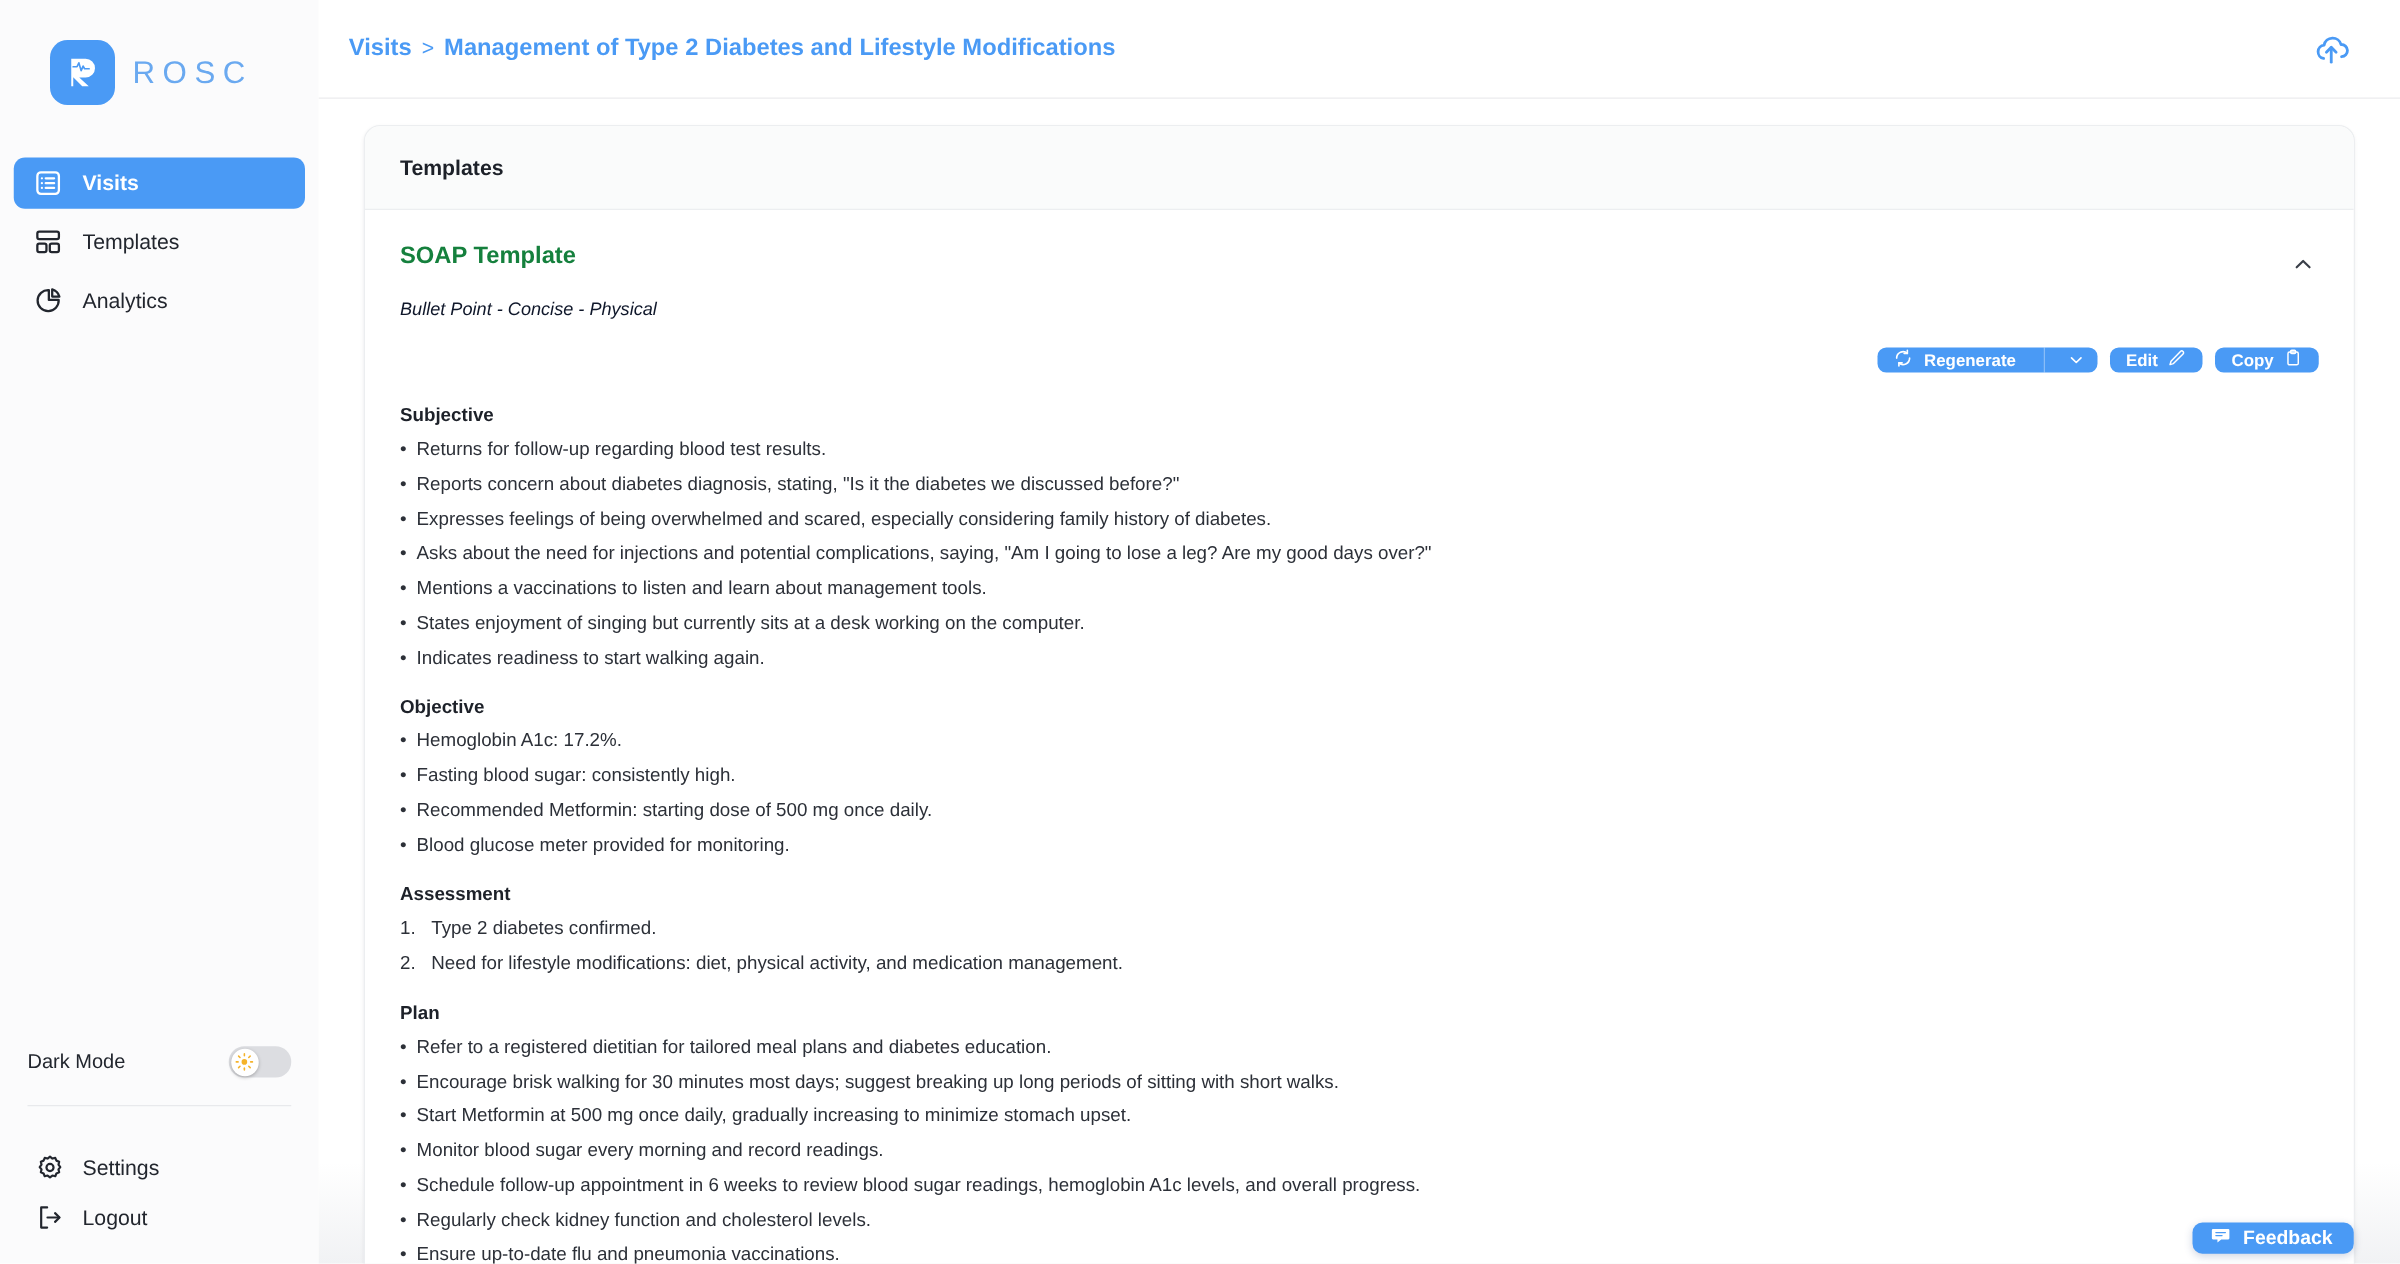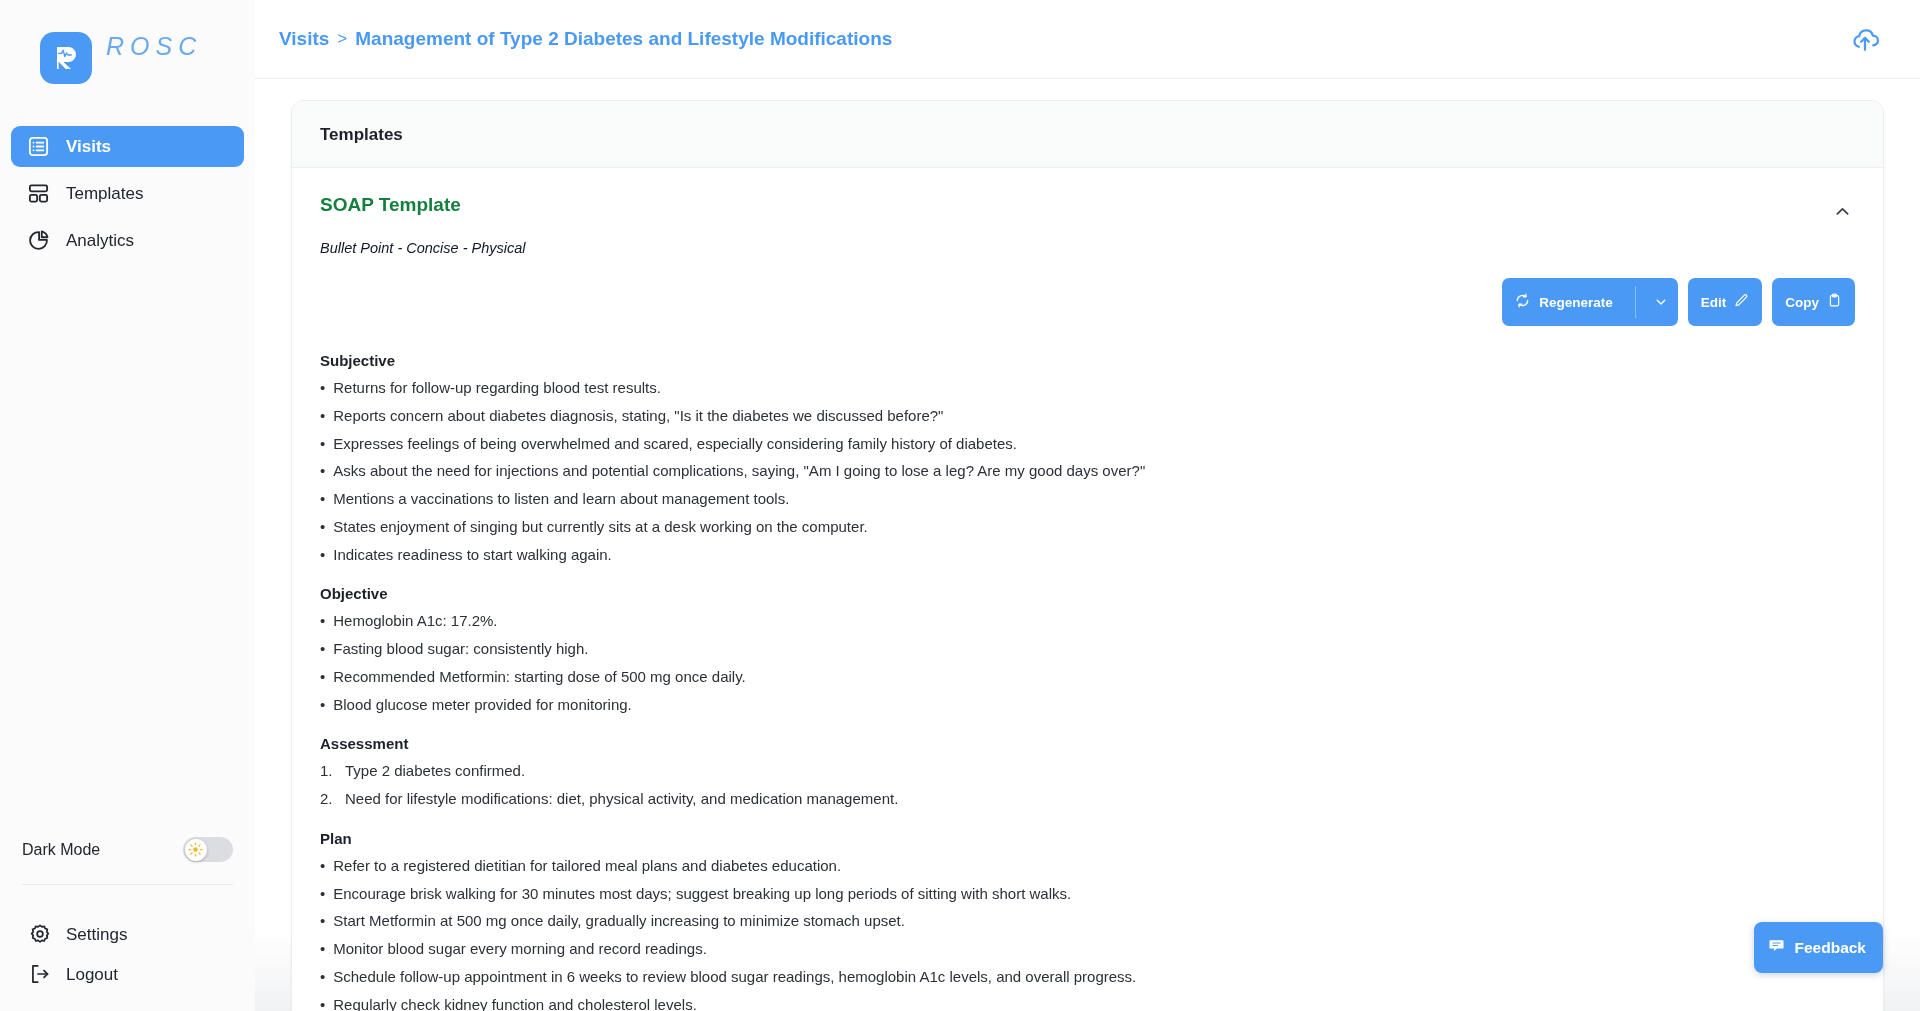--- a/index.html
+++ b/index.html
@@ -14,23 +14,22 @@
 
   
   #sidebar {
     width: 255px; height: 1011px;
     background: #fbfbfc;
     display: flex; flex-direction: column;
     flex: 0 0 255px;
     position: relative;
   }
   .logo-row {
-    display: flex; gap: 14px;
+    display: flex; align-items: center; gap: 14px;
     padding: 32px 0 0 40px;
-    font-style: italic;
   }
   .logo-mark {
     width: 52px; height: 52px; border-radius: 14px;
     background: #4a9af5;
     display: flex; align-items: center; justify-content: center;
     flex: 0 0 52px;
   }
   .logo-word {
     font-size: 25px; letter-spacing: 6px; color: #6aa9f0;
     font-weight: 400;
@@ -116,21 +115,21 @@
   .tpl-head-row { display: flex; align-items: flex-start; }
   .tpl-title { font-size: 19px; font-weight: 700; color: #15803d; }
   .tpl-sub { font-size: 14.5px; color: #0f172a; margin-top: 24px; font-style: italic; }
   .tpl-head-spacer { flex: 1 1 auto; }
   .collapse-btn { width: 26px; height: 26px; cursor: pointer; margin-top: 4px; display:flex; align-items:center; justify-content:center;}
 
   .actions { display: flex; justify-content: flex-end; gap: 10px; margin-top: 22px; }
   .btn {
     background: #4a9af5; color: #ffffff;
     border: none; border-radius: 7px;
-    height: 48px; padding: 0 13px;
+    height: 20px; padding: 0 13px;
     font-size: 13.5px; font-weight: 700;
     display: flex; align-items: center; gap: 8px;
     cursor: pointer;
     font-family: "Liberation Sans", sans-serif;
   }
   .btn-split { padding: 0; overflow: hidden; }
   .btn-split .seg-main {
     display: flex; align-items: center; gap: 9px;
     padding: 0 14px 0 13px; height: 32px;
   }
@@ -148,23 +147,23 @@
     font-size: 15px; color: #2c3038; line-height: 1.45;
     padding: 0 0 6px 0;
     display: flex; gap: 8px;
     align-items: flex-start;
   }
   .mark { flex: 0 0 auto; color: #2c3038; }
   .mark.num { min-width: 17px; }
 
   
   .feedback {
-    position: absolute; right: 37px; bottom: 38px;
+    position: absolute; right: 37px; bottom: 8px;
     background: #4a9af5; color: #fff;
-    border-radius: 8px; height: 51px;
+    border-radius: 8px; height: 25px;
     display: flex; align-items: center; gap: 9px;
     padding: 0 17px 0 14px;
     font-size: 15.5px; font-weight: 700;
     cursor: pointer;
     box-shadow: 0 2px 7px rgba(30,60,120,.22);
   }
 </style>
 </head>
 <body>
 

